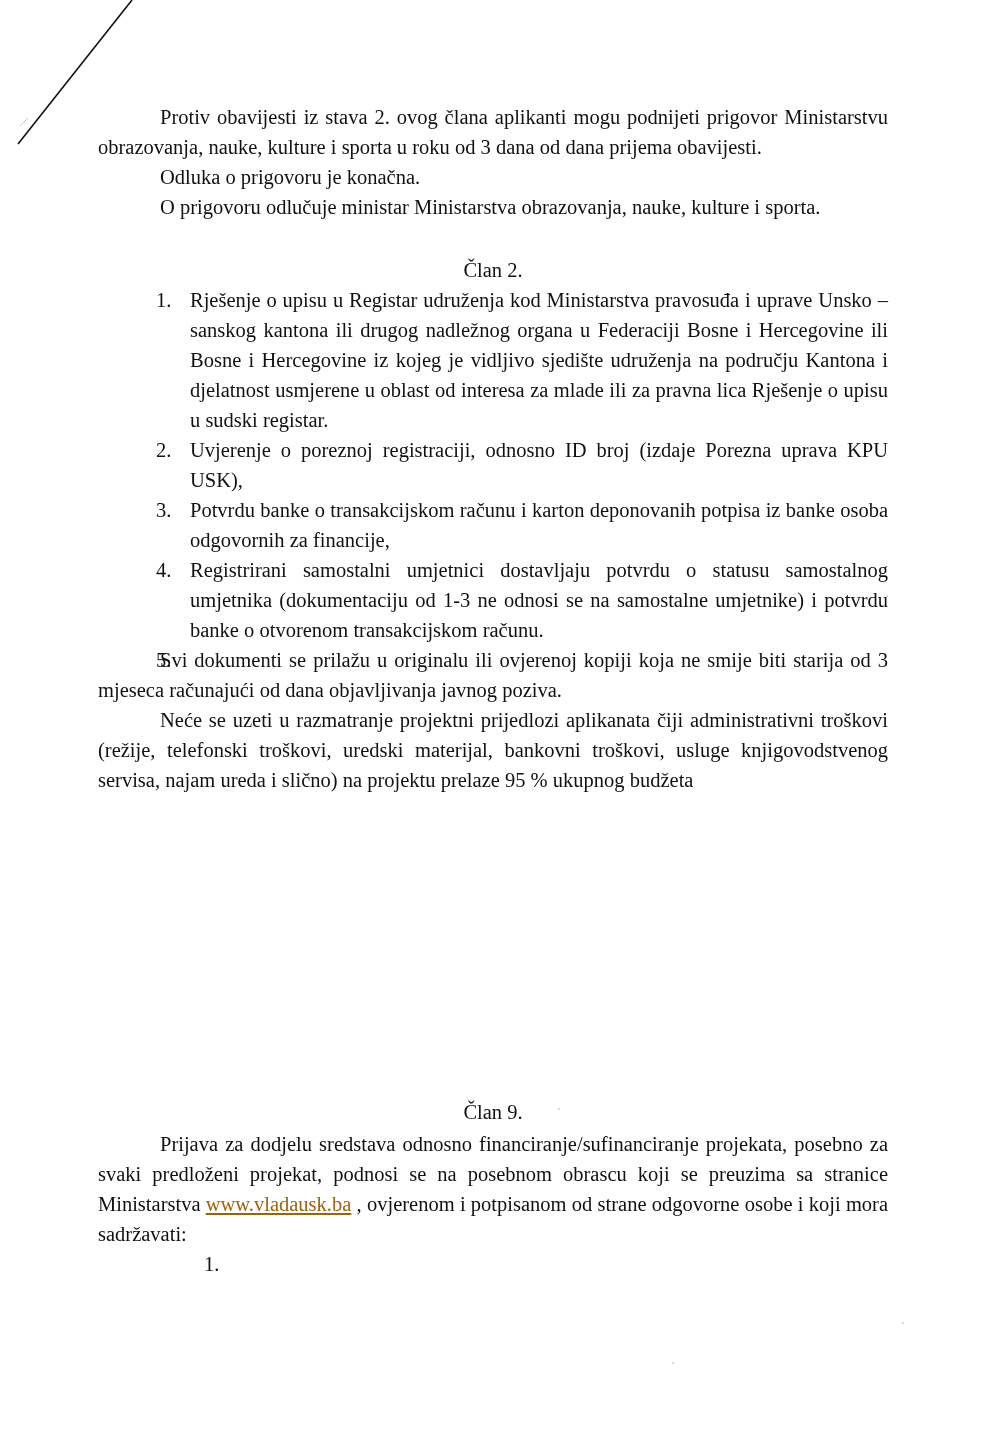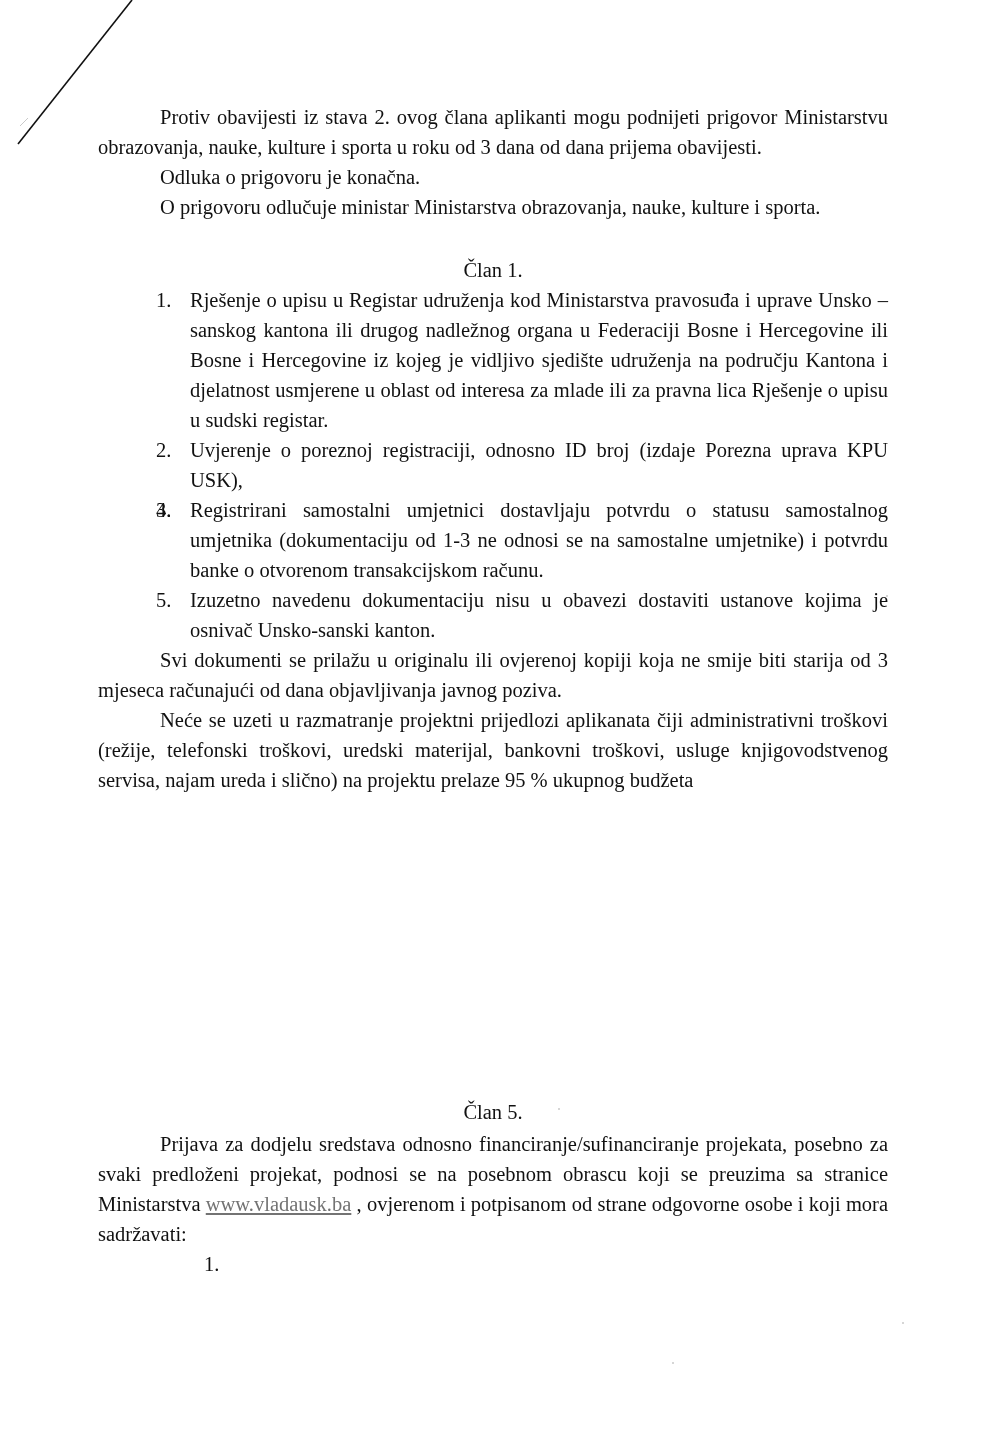--- a/index.html
+++ b/index.html
@@ -52,21 +52,21 @@
     text-align-last: left;
   }
   ol.doclist li .num {
     position: absolute;
     left: 58px;
     top: 0;
   }
   ol.doclist.deep li { padding-left: 140px; }
   ol.doclist.deep li .num { left: 106px; }
   a.link {
-    color: #737373;
+    color: #a16207;
     text-decoration: underline;
   }
   .speck {
     position: absolute;
     width: 2px; height: 2px;
     background: #c8c8c8;
     border-radius: 1px;
   }
 </style>
 </head>
@@ -79,48 +79,48 @@
     <line x1="12" y1="118" x2="4" y2="126" stroke="#bbb" stroke-width="0.8"></line>
   </svg>
 
   <div class="text-block" style="top:102px;">
     <p class="indent">Protiv obavijesti iz stava 2. ovog člana aplikanti mogu podnijeti prigovor Ministarstvu obrazovanja, nauke, kulture i sporta u roku od 3 dana od dana prijema obavijesti.</p>
     <p class="indent">Odluka o prigovoru je konačna.</p>
     <p class="indent">O prigovoru odlučuje ministar Ministarstva obrazovanja, nauke, kulture i sporta.</p>
   </div>
 
   <div class="text-block" style="top:255px;">
-    <p class="heading">Član 1.</p>
+    <p class="heading">Član 2.</p>
     <ol class="doclist">
       <li>
         <span class="num">1.</span>
         <span>Rješenje o upisu u Registar udruženja kod Ministarstva pravosuđa i uprave Unsko – sanskog kantona ili drugog nadležnog organa u Federaciji Bosne i Hercegovine ili Bosne i Hercegovine iz kojeg je vidljivo sjedište udruženja na području Kantona i djelatnost usmjerene u oblast od interesa za mlade ili za pravna lica Rješenje o upisu u sudski registar.</span>
       </li>
       <li>
         <span class="num">2.</span>
         <span>Uvjerenje o poreznoj registraciji, odnosno ID broj (izdaje Porezna uprava KPU USK),</span>
       </li>
       <li>
         <span class="num">3.</span>
+        <span>Potvrdu banke o transakcijskom računu i karton deponovanih potpisa iz banke osoba odgovornih za financije,</span>
       </li>
       <li>
         <span class="num">4.</span>
         <span>Registrirani samostalni umjetnici dostavljaju potvrdu o statusu samostalnog umjetnika (dokumentaciju od 1-3 ne odnosi se na samostalne umjetnike) i potvrdu banke o otvorenom transakcijskom računu.</span>
       </li>
       <li>
         <span class="num">5.</span>
-        <span>Izuzetno navedenu dokumentaciju nisu u obavezi dostaviti ustanove kojima je osnivač Unsko-sanski kanton.</span>
       </li>
     </ol>
     <p class="indent">Svi dokumenti se prilažu u originalu ili ovjerenoj kopiji koja ne smije biti starija od 3 mjeseca računajući od dana objavljivanja javnog poziva.</p>
     <p class="indent">Neće se uzeti u razmatranje projektni prijedlozi aplikanata čiji administrativni troškovi (režije, telefonski troškovi, uredski materijal, bankovni troškovi, usluge knjigovodstvenog servisa, najam ureda i slično) na projektu prelaze 95 % ukupnog budžeta</p>
   </div>
 
   <div class="text-block" style="top:1097px;">
-    <p class="heading">Član 5.</p>
+    <p class="heading">Član 9.</p>
     <p class="indent" style="margin-top:2px;"><span>Prijava za dodjelu sredstava odnosno financiranje/sufinanciranje projekata, posebno za svaki predloženi projekat, podnosi se na posebnom obrascu koji se preuzima sa stranice Ministarstva </span><a class="link" href="#">www.vladausk.ba</a><span> , ovjerenom i potpisanom od strane odgovorne osobe i koji mora sadržavati:</span></p>
     <ol class="doclist deep">
       <li>
         <span class="num">1.</span>
       </li>
     </ol>
   </div>
 
   <span class="speck" style="left:542px; top:1108px;"></span>
   <span class="speck" style="left:886px; top:1322px;"></span>

